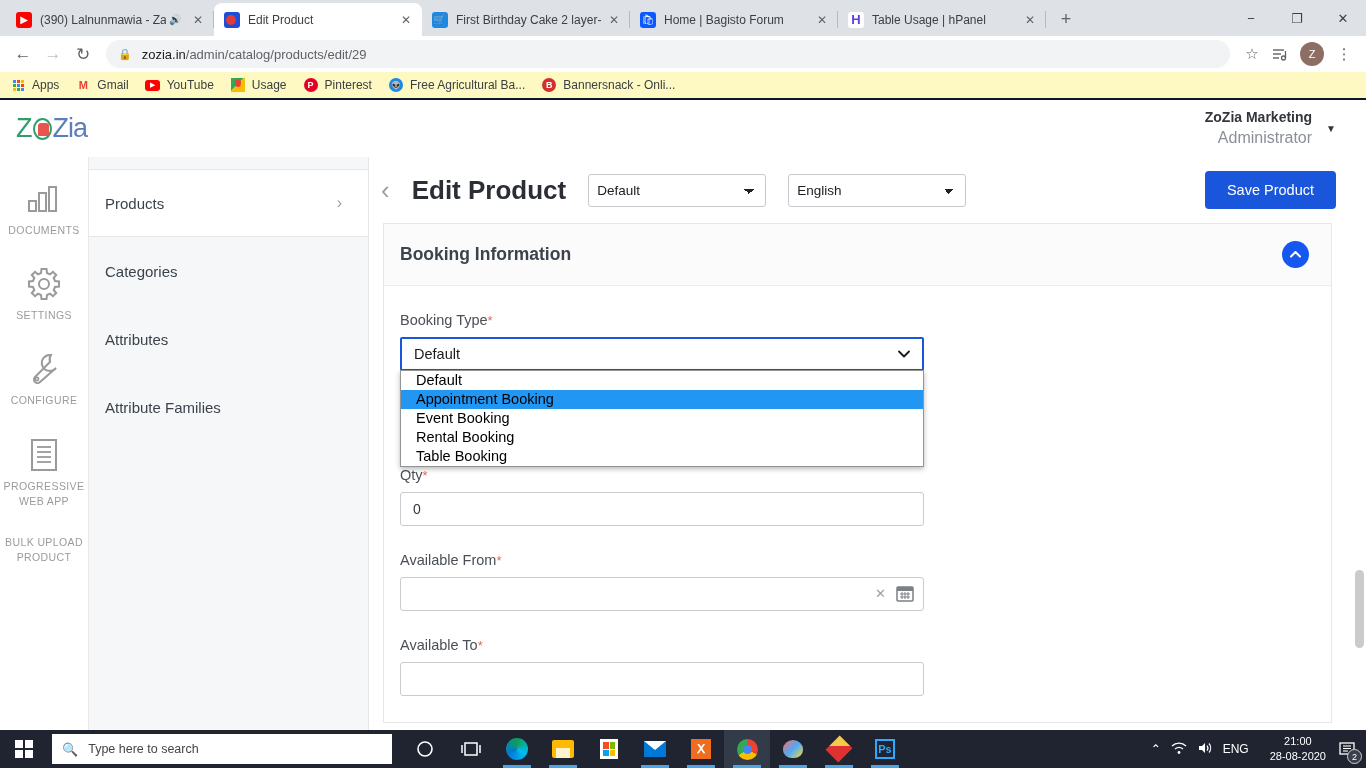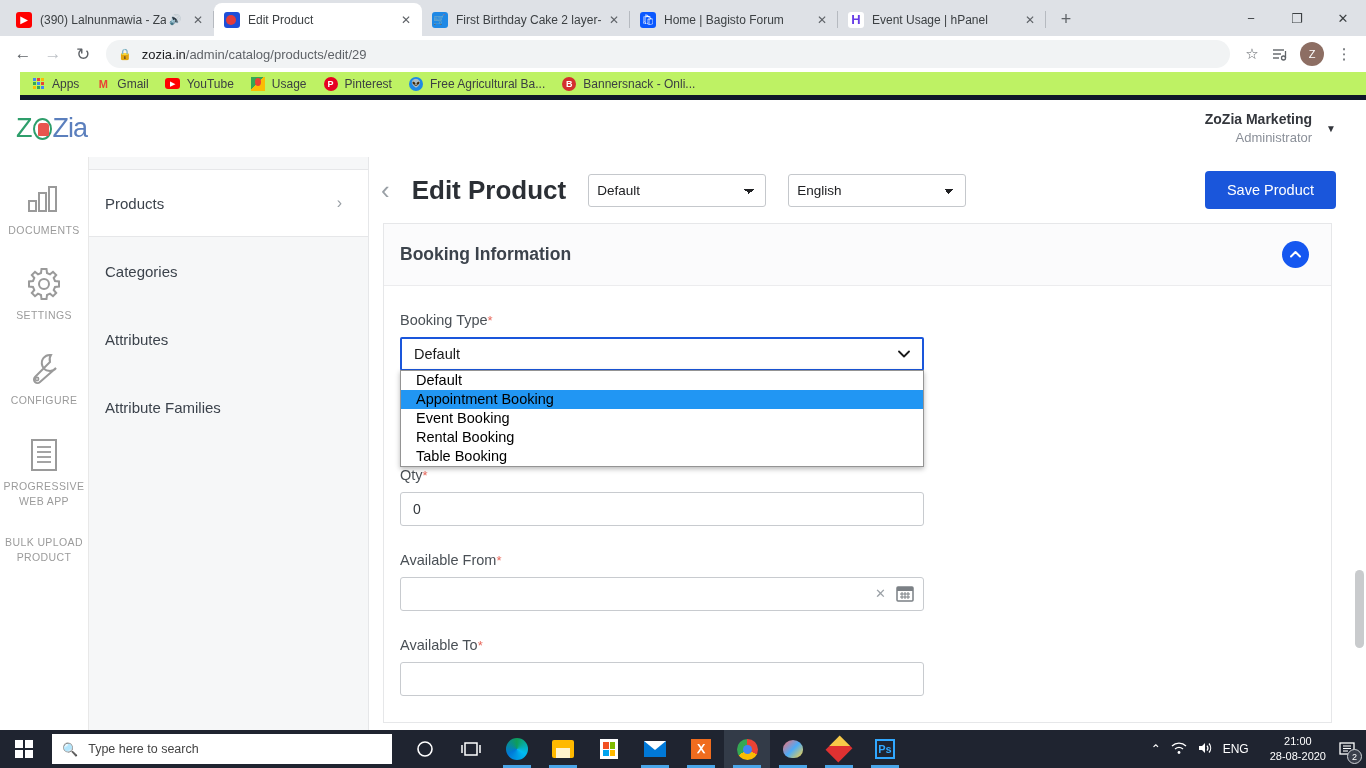--- a/index.html
+++ b/index.html
@@ -80,22 +80,22 @@
     color:#5f6368; font-size:15px; flex:0 0 28px;
   }
   .avatar-btn {
     width:24px; height:24px; border-radius:50%; background:#8d6e63; color:#fff;
     display:flex; align-items:center; justify-content:center; font-size:11px;
     margin:0 6px; flex:0 0 24px;
   }
 
   
   .bookmarks {
-    height:28px; background:#bef264; display:flex; align-items:center;
-    padding:0 10px; gap:0; border-bottom:5px solid #0f172a;margin-left:20px;
+    height:28px; background:#fef9c3; display:flex; align-items:center;
+    padding:0 10px; gap:0; border-bottom:2px solid #0f172a;
   }
   .bm { display:flex; align-items:center; margin-right:16px; font-size:12px; color:#3c4043; white-space:nowrap; }
   .bm .bm-ico { width:16px; height:16px; margin-right:6px; display:flex; align-items:center; justify-content:center; font-size:11px; flex:0 0 16px; }
   .grid-ico { display:grid; grid-template-columns:repeat(3,3px); grid-template-rows:repeat(3,3px); gap:1px; }
   .grid-ico i { display:block; width:3px; height:3px; background:#5f6368; }
   .grid-ico i:nth-child(1){background:#4285f4;} .grid-ico i:nth-child(2){background:#ea4335;}
   .grid-ico i:nth-child(3){background:#fbbc04;} .grid-ico i:nth-child(4){background:#34a853;}
   .grid-ico i:nth-child(5){background:#4285f4;} .grid-ico i:nth-child(6){background:#ea4335;}
   .grid-ico i:nth-child(7){background:#fbbc04;} .grid-ico i:nth-child(8){background:#34a853;}
   .grid-ico i:nth-child(9){background:#4285f4;}
@@ -112,21 +112,21 @@
   .logo .ocircle{
     display:inline-block; width:19px; height:22px; border:2px solid #2e9e6b;
     border-radius:50%; position:relative; margin:0 1px; vertical-align:middle;
   }
   .logo .ocircle::after{
     content:""; position:absolute; left:3px; top:3px; width:11px; height:13px;
     background:#e8554e; border-radius:3px 3px 1px 1px;
   }
   .userbox { display:flex; align-items:center; gap:14px; }
   .userbox .uname { font-size:14px; font-weight:bold; color:#33363c; text-align:right; line-height:1.35; }
-  .userbox .urole { font-size:13px; color:#8a8f98; font-weight:normal; }
+  .userbox .urole { font-size:16px; color:#8a8f98; font-weight:normal; }
   .caret-dn { font-size:10px; color:#33363c; }
 
   .body-wrap { display:flex; height:573px; position:relative; }
 
   
   .rail {
     width:89px; background:#ffffff; border-right:1px solid #e8e8e8;
     padding-top:22px; flex:0 0 89px;
   }
   .rail-item { text-align:center; margin-bottom:26px; }
@@ -278,21 +278,21 @@
     </div>
 
     <div class="tab inactive" style="width:208px;">
       <span class="favicon" style="background:#0a58ff;">🛍</span>
       <span class="tab-title">Home | Bagisto Forum</span>
       <span class="tab-close">✕</span>
     </div>
 
     <div class="tab inactive" style="width:208px;">
       <span class="favicon" style="background:#fff;color:#673de6;font-weight:bold;font-size:13px;">H</span>
-      <span class="tab-title">Event Usage | hPanel</span>
+      <span class="tab-title">Table Usage | hPanel</span>
       <span class="tab-close">✕</span>
     </div>
 
     <div class="newtab">+</div>
 
     <div class="wincontrols">
       <div>−</div>
       <div>❐</div>
       <div>✕</div>
     </div>

